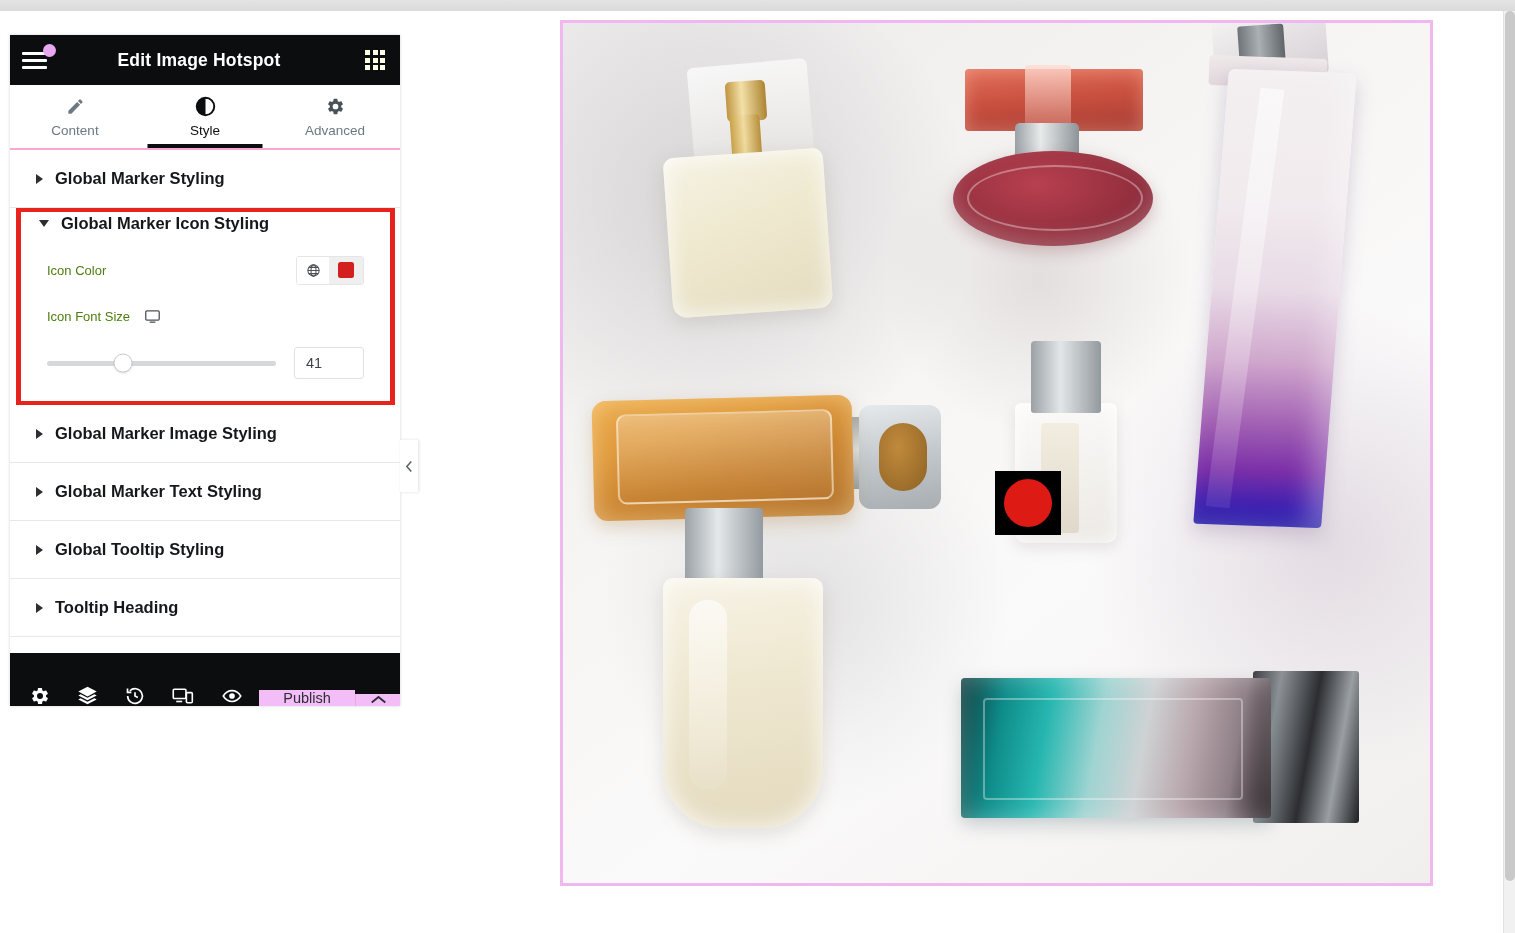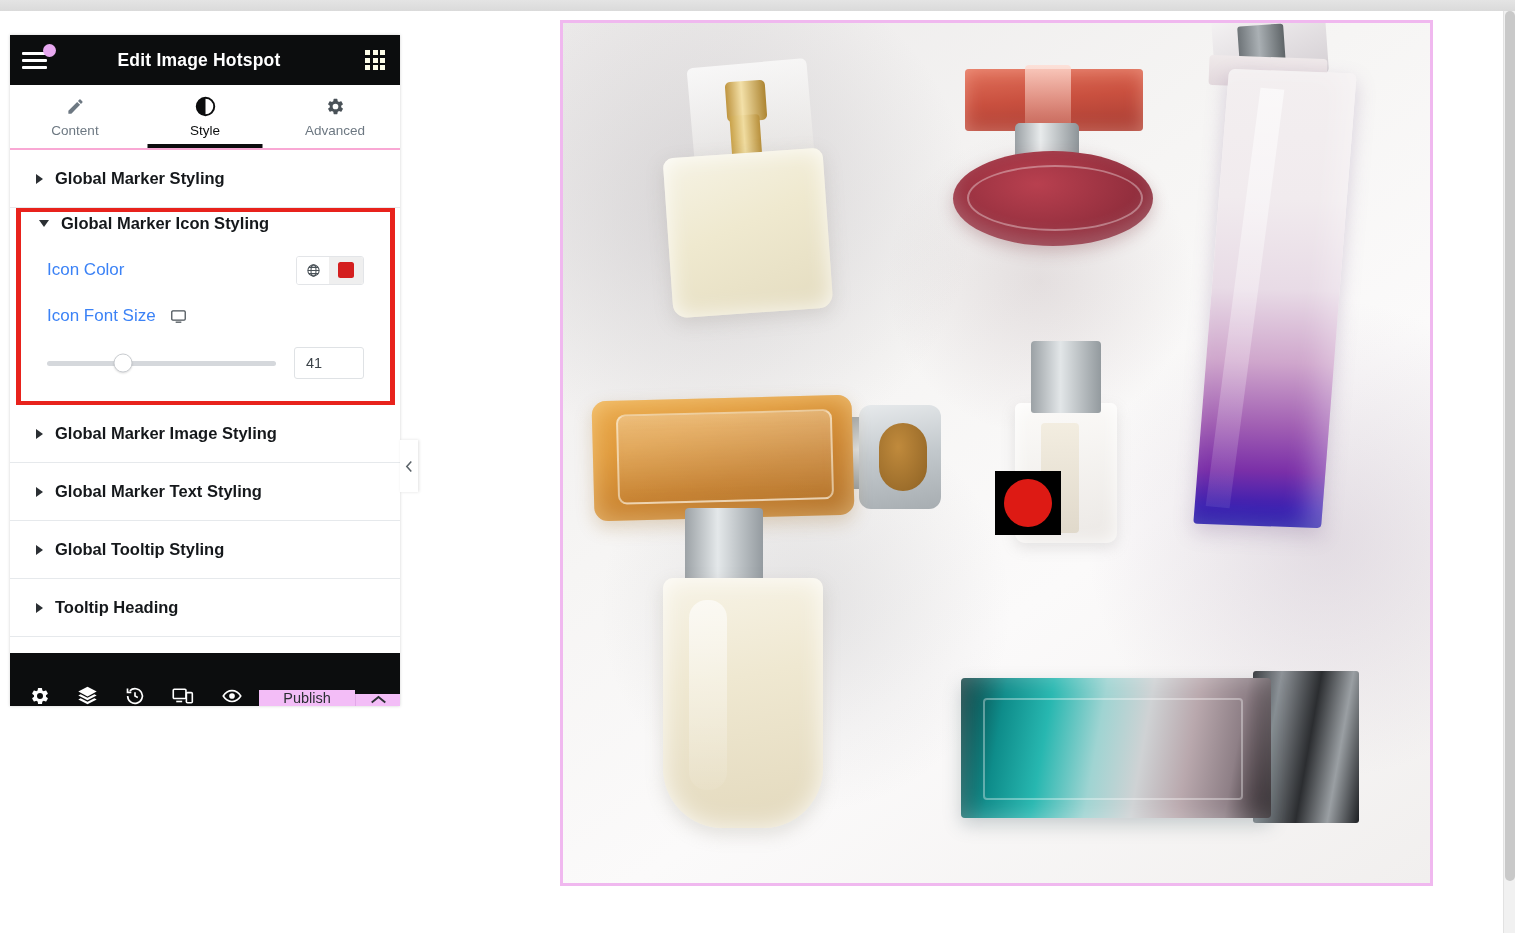--- a/index.html
+++ b/index.html
@@ -187,22 +187,22 @@
   .section.highlight .section-head { padding-left: 18px; padding-top: 2px; padding-bottom: 14px; }
 
   .section-body { padding: 0 26px 22px 26px; }
 
   .ctrl-row {
     display: flex;
     align-items: center;
     min-height: 46px;
   }
   .ctrl-label {
-    font-size: 17px;
-    color: #3b82f6;
+    font-size: 13px;
+    color: #4d7c0f;
   }
   .ctrl-spacer { flex: 1; }
 
   
   .color-control {
     display: flex;
     align-items: center;
     border: 1px solid #e3e5e8;
     border-radius: 3px;
     overflow: hidden;

